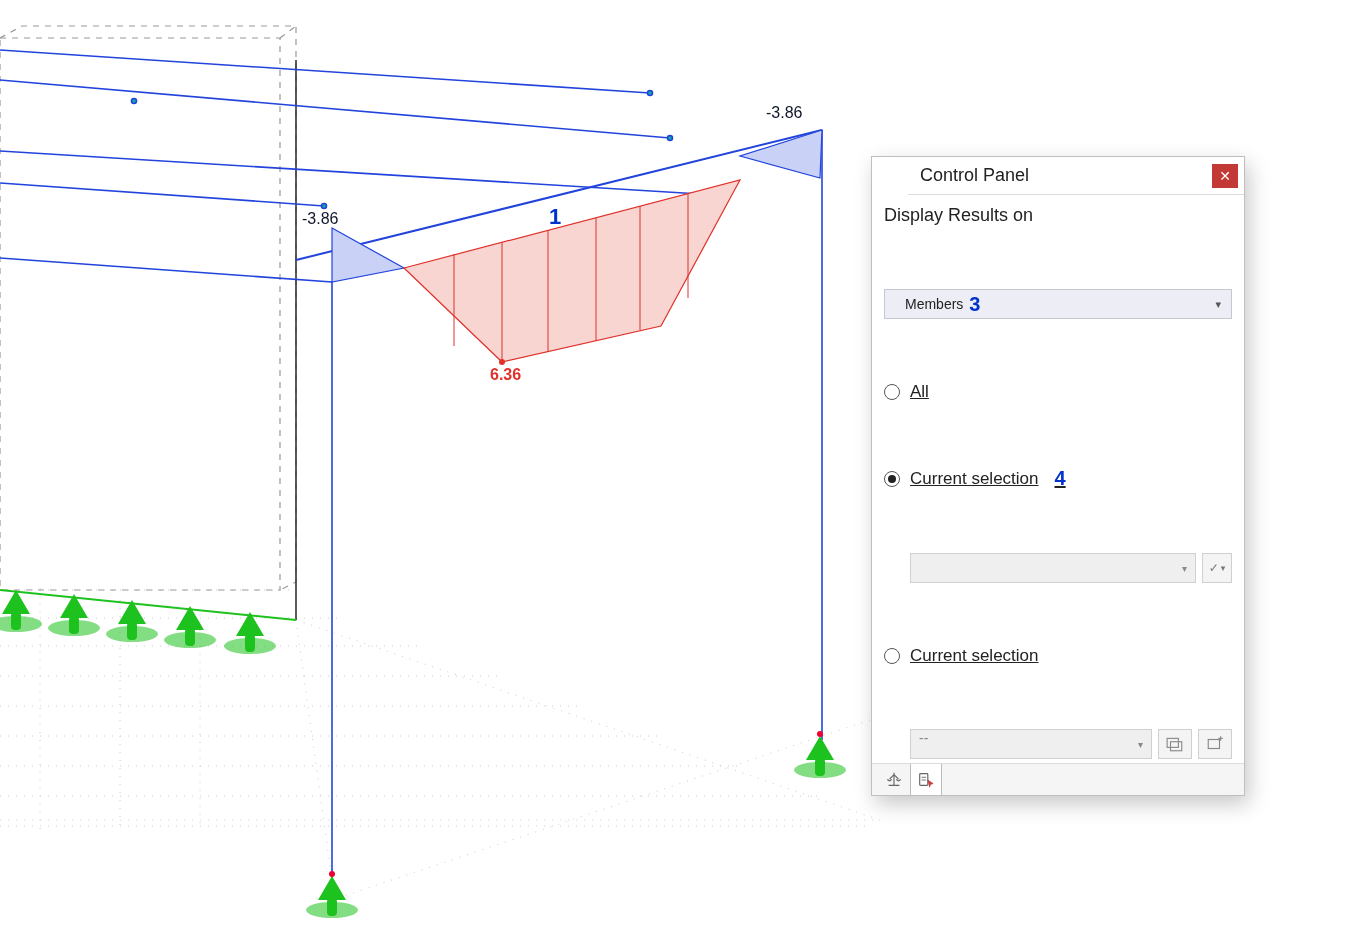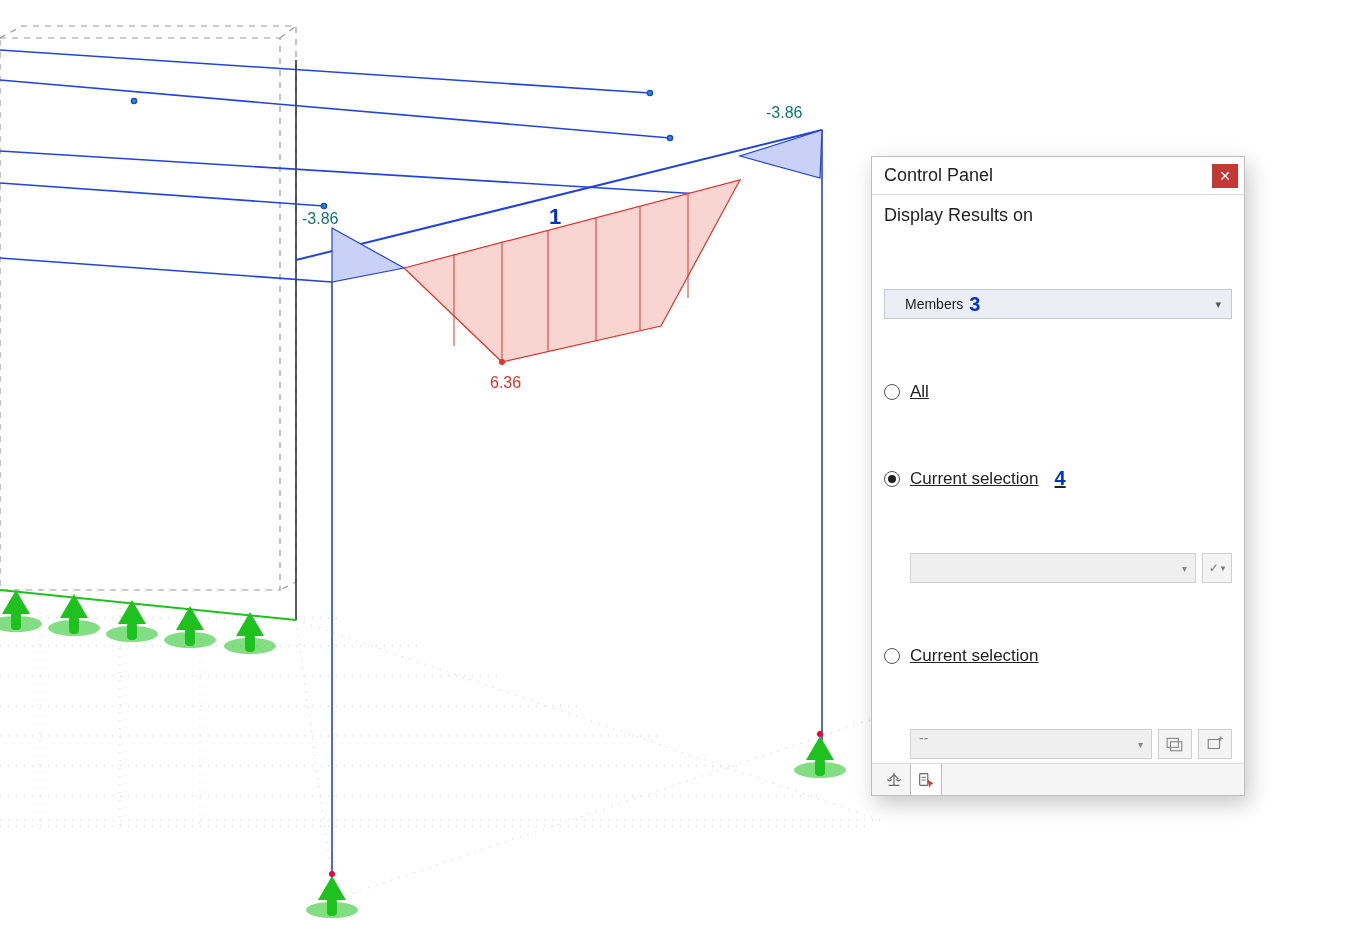--- a/index.html
+++ b/index.html
@@ -33,20 +33,21 @@
     box-shadow: 4px 8px 20px rgba(0,0,0,0.22);
     display: flex;
     flex-direction: column;
   }
   .panel-header {
     height: 38px;
     display: flex;
     align-items: center;
     padding: 0 6px 0 12px;
     border-bottom: 1px solid #dcdcdc;
+    margin-left: 36px;
   }
   .panel-title {
     flex: 1;
     font-size: 18px;
   }
   .panel-close {
     width: 26px; height: 24px;
     background: #c33936;
     color: #fff;
     display: flex; align-items: center; justify-content: center;
@@ -176,21 +177,21 @@
     margin-left: 6px;
     vertical-align: 1px;
   }
 
   
   .val-label {
     position: absolute;
     font-size: 16px;
     pointer-events: none;
   }
-  .val-blue { color: #0f766e; }
+  .val-blue { color: #0f172a; }
   .val-red  { color: #e0312a; }
 </style>
 </head>
 <body>
 
 <svg class="viewport" viewBox="0 0 1371 931">
 
   <g>
     <line x1="0" y1="590" x2="290" y2="590" stroke="#ccc" stroke-width="1" stroke-dasharray="1 7"></line>
     <line x1="0" y1="618" x2="340" y2="618" stroke="#ccc" stroke-width="1" stroke-dasharray="1 7"></line>
@@ -297,21 +298,21 @@
         <rect x="-5" y="22" width="10" height="18" rx="4" fill="#1ec21e"></rect>
         <circle cx="0" cy="-2" r="3" fill="#e03"></circle>
       </g>
 
     <line x1="0" y1="590" x2="296" y2="620" stroke="#1ec21e" stroke-width="2"></line>
   </g>
 </svg>
 
 <div class="val-label val-blue" style="left:302px; top:210px;">-3.86</div>
 <div class="val-label val-blue" style="left:766px; top:104px;">-3.86</div>
-<div class="val-label val-red" style="left:490px; top:374px;">6.36</div>
+<div class="val-label val-red" style="left:490px; top:366px;font-weight:bold;">6.36</div>
 
 <div class="callout" style="left:549px; top:204px;">1</div>
 <div class="callout" style="left:949px; top:740px;">2</div>
 
 <div class="panel">
 
   <div class="panel-header">
     <div class="panel-title">Control Panel</div>
     <div class="panel-close">
       <span>✕</span>

